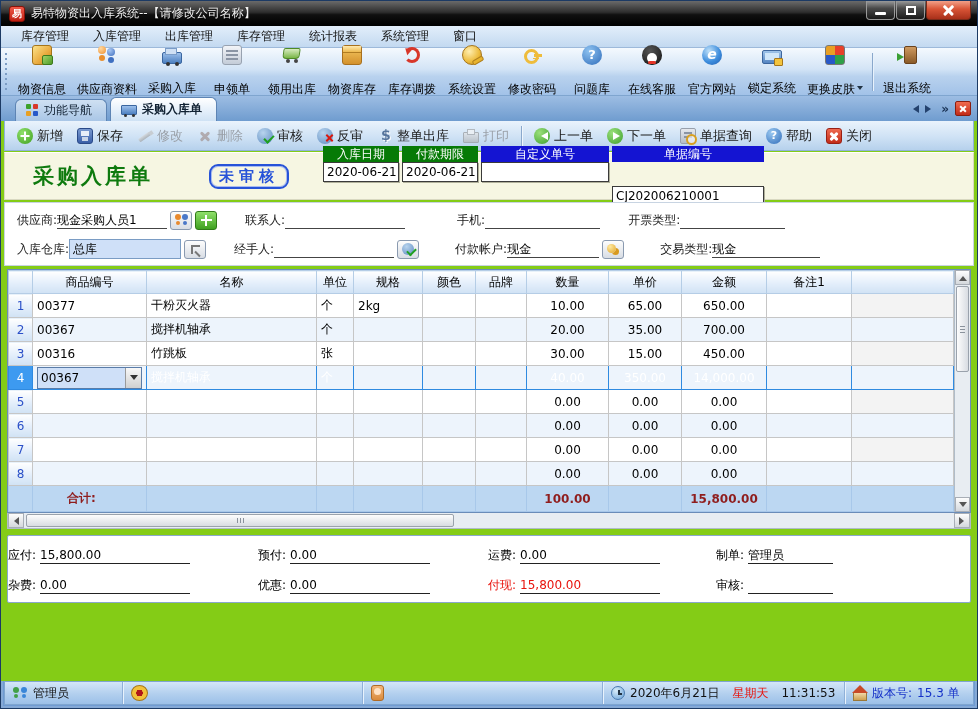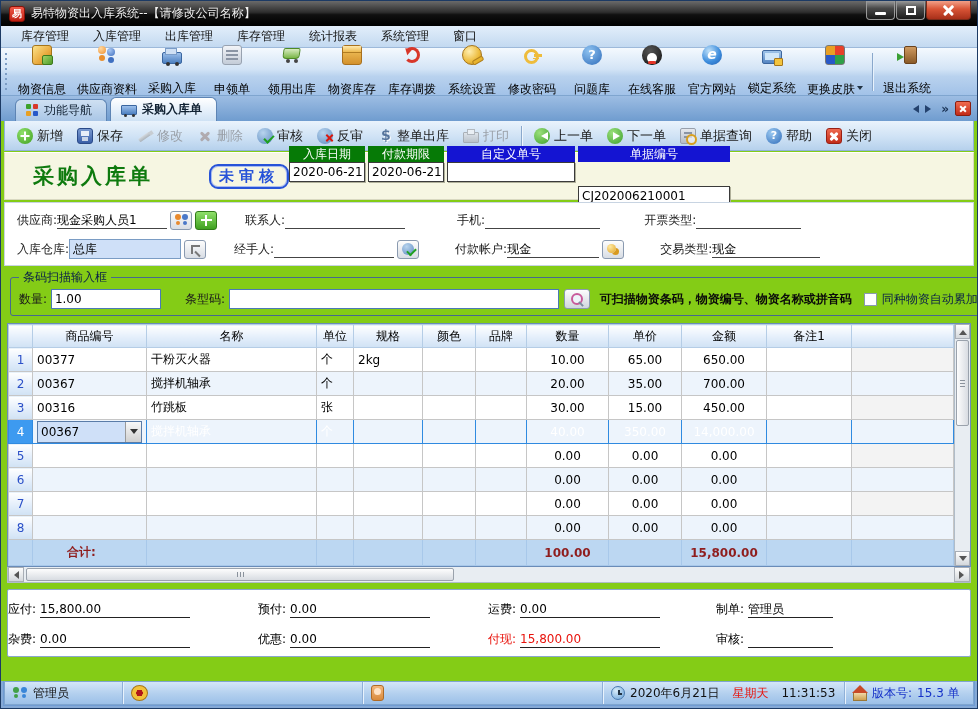--- a/index.html
+++ b/index.html
@@ -122,34 +122,34 @@
 .query-icon::after{content:"";position:absolute;right:-2px;bottom:-2px;width:7px;height:7px;border:2px solid #d8a020;border-radius:50%;background:rgba(255,255,255,.6)}
 .help-icon{background:radial-gradient(circle at 35% 30%,#9ac8f0,#2f6cba);border-radius:50%}
 .help-icon::after{content:"?";color:#fff;font-weight:bold;font-size:11px;position:absolute;left:0;right:0;top:1px;text-align:center}
 .close-doc-icon{background:linear-gradient(#ef6a50,#c22b18);border:1px solid #992014}
 .close-doc-icon::before,.close-doc-icon::after{content:"";position:absolute;left:2px;top:6px;width:10px;height:3px;background:#fff;border-radius:1px}
 .close-doc-icon::before{transform:rotate(45deg)}.close-doc-icon::after{transform:rotate(-45deg)}
 
 .doc-header{height:48px;background:var(--cream,#f6f6e2);border:1px solid #d8d8c0;border-top:1px solid #fff;display:flex;align-items:center;padding:0 14px;margin-top:1px}
 .doc-title{font-size:21px;font-weight:bold;color:var(--doc-title-green,#0e7a0e);letter-spacing:3px;margin-left:14px}
 .stamp{margin-left:56px;border:2px solid var(--stamp-blue,#2753d8);color:var(--stamp-blue,#2753d8);border-radius:9px;padding:1px 8px;font-size:15px;font-weight:bold;letter-spacing:5px;box-shadow:inset 0 0 0 1px #aabcf0}
-.dh-fields{display:flex;gap:3px;align-items:flex-start}
+.dh-fields{margin-left:34px;display:flex;gap:3px;align-items:flex-start}
 .dh-field{display:flex;flex-direction:column}
 .dh-label{height:16px;line-height:16px;text-align:center;color:#fff;font-size:12px;padding:0 2px}
 .dh-label.green{background:var(--header-green,#067a06)}
 .dh-label.blue{background:var(--header-blue,#1414d2)}
 .dh-value{height:20px;background:#fff;border:1px solid #3a3a3a;box-shadow:1px 1px 0 #b0b09a;font-size:12px;padding:2px 3px;white-space:nowrap;overflow:hidden}
 
 .fields{background:#fff;border:1px solid #c8d4e2;margin-top:2px;padding:7px 12px 6px;display:flex;flex-direction:column;gap:9px}
 .frow{display:flex;align-items:center;height:20px}
 .lbl{color:#1a1a1a;white-space:nowrap}
 .val{display:inline-block;height:18px;line-height:18px;white-space:nowrap;overflow:hidden}
 .u{border-bottom:1px solid #444}
 .w105{width:105px}.w110{width:110px}.w115{width:115px}.w120{width:120px}.w92{width:92px}.w108{width:108px}
-.ml24{margin-left:24px}.ml28{margin-left:28px}.ml36{margin-left:36px}.ml44{margin-left:44px}.ml52{margin-left:52px}
+.ml24{margin-left:24px}.ml28{margin-left:28px}.ml36{margin-left:36px}.ml44{margin-left:28px}.ml52{margin-left:52px}
 .fbtn{width:22px;height:19px;border:1px solid #8a9ab0;border-radius:3px;background:linear-gradient(#fdfdfd,#d8dde4);display:inline-flex;align-items:center;justify-content:center;margin-left:3px;cursor:pointer}
 .fbtn.green{background:linear-gradient(#8fe06a,#3fa020);border-color:#2f7a18}
 .wh-input{width:112px;height:20px;background:#cfe0f8;border:1px solid #7a9cc4;font-size:12px;padding:0 3px;font-family:inherit}
 .mico{width:13px;height:13px;position:relative;display:inline-block}
 .supplier-select-icon::before{content:"";position:absolute;left:0;top:0;width:6px;height:6px;border-radius:50%;background:#e88a2e;box-shadow:0 6px 0 -1px #e88a2e}
 .supplier-select-icon::after{content:"";position:absolute;right:0;top:0;width:6px;height:6px;border-radius:50%;background:#4a78c8;box-shadow:0 6px 0 -1px #4a78c8}
 .add-plus-icon{background:transparent}
 .add-plus-icon::before{content:"";position:absolute;left:1px;top:5.5px;right:1px;height:2px;background:#fff}
 .add-plus-icon::after{content:"";position:absolute;top:1px;bottom:1px;left:5.5px;width:2px;background:#fff}
 .wh-arrow-icon::before{content:"";position:absolute;left:2px;top:2px;width:7px;height:7px;border-left:2px solid #777;border-top:2px solid #777}
@@ -529,37 +529,20 @@
         <span class="lbl ml36">付款帐户:</span>
         <span class="val u w92">现金</span>
         <span class="fbtn">
             <span class="mico account-coin-icon"></span>
           </span>
         <span class="lbl ml36">交易类型:</span>
         <span class="val u w108">现金</span>
       </div>
     </div>
 
-    <div class="bc-outer">
-      <fieldset class="bc-fs">
-        <legend>条码扫描输入框</legend>
-        <div class="bc-row">
-          <span class="lbl">数量:</span>&nbsp;
-          <input class="bc-qty" value="1.00" style="">
-          <span class="lbl ml24">条型码:</span>&nbsp;
-          <input class="bc-code" value="" style="">
-          <span class="bc-btn">
-              <span class="mag-icon"></span>
-            </span>
-          <span class="bc-hint">可扫描物资条码，物资编号、物资名称或拼音码</span>
-          <span class="chk"></span>
-          <span class="bc-chklbl">同种物资自动累加</span>
-        </div>
-      </fieldset>
-    </div>
 
     <div class="grid-area">
       <div class="grid-flex">
         <div class="tbl-wrap">
           <table class="grid">
               <colgroup>
                 <col style="width: 24px;">
                 <col style="width: 114px;">
                 <col style="width: 170px;">
                 <col style="width: 37px;">

